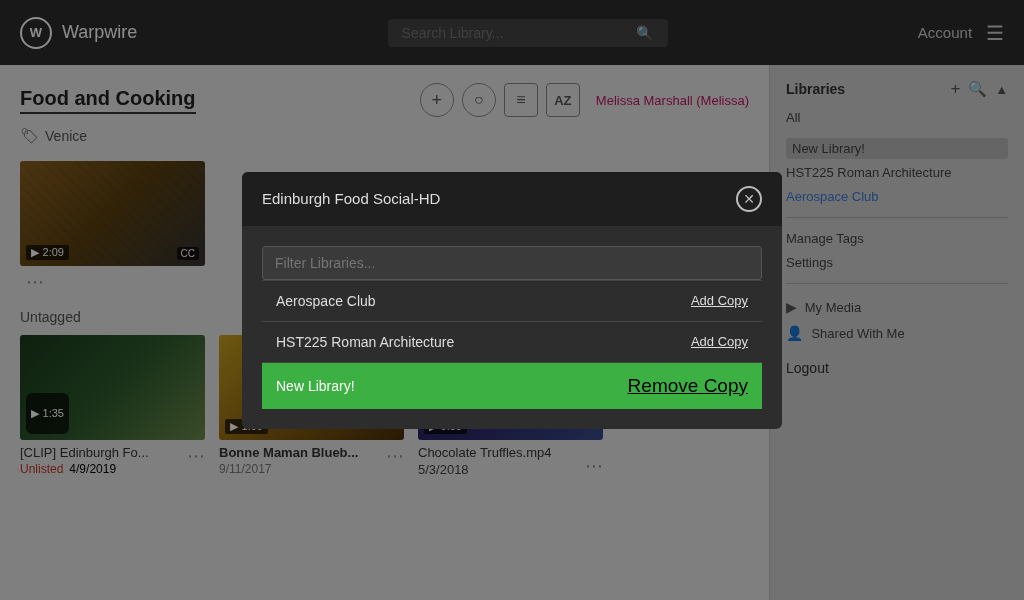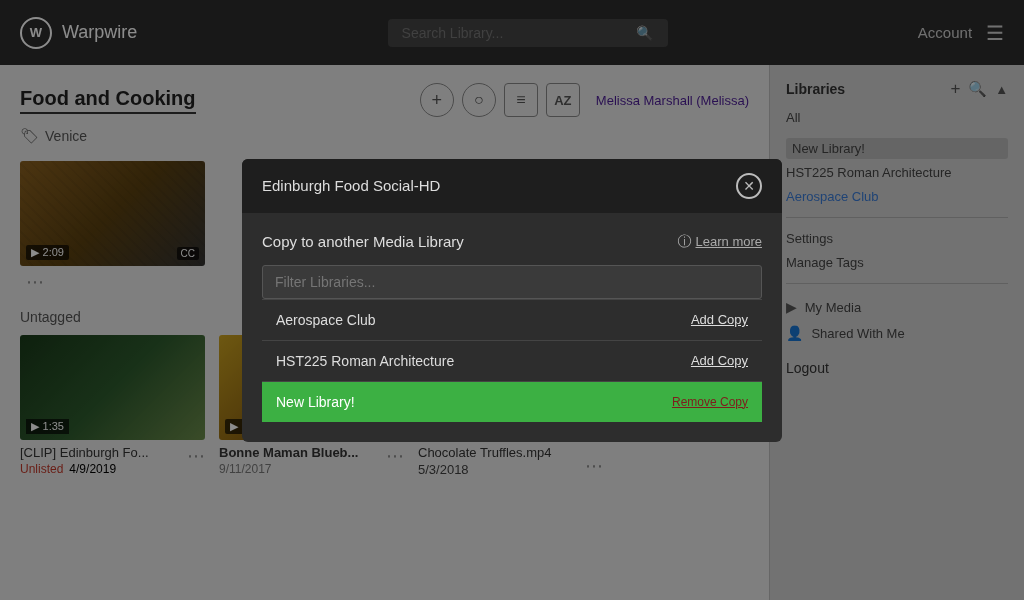--- a/index.html
+++ b/index.html
@@ -26,21 +26,21 @@
 <div style="display:flex;height:592px;">
 
   <div style="flex:1;padding:18px 20px;overflow-y:auto;background:#e8e8e8;">
     <div style="display:flex;align-items:center;justify-content:space-between;margin-bottom:10px;">
       <h1 style="font-size:20px;font-weight:600;color:#222;border-bottom:2.5px solid #333;display:inline-block;padding-bottom:2px;">Food and Cooking</h1>
       <div style="display:flex;align-items:center;gap:8px;">
         <button style="width:34px;height:34px;border:1.5px solid #888;border-radius:50%;background:transparent;cursor:pointer;font-size:18px;color:#555;display:flex;align-items:center;justify-content:center;">+</button>
         <button style="width:34px;height:34px;border:1.5px solid #888;border-radius:50%;background:transparent;cursor:pointer;font-size:16px;color:#555;display:flex;align-items:center;justify-content:center;">○</button>
         <button style="width:34px;height:34px;border:1.5px solid #888;border-radius:4px;background:transparent;cursor:pointer;font-size:16px;color:#555;display:flex;align-items:center;justify-content:center;">≡</button>
         <button style="width:34px;height:34px;border:1.5px solid #888;border-radius:4px;background:transparent;cursor:pointer;font-size:13px;color:#555;display:flex;align-items:center;justify-content:center;font-weight:600;">AZ</button>
-        <span style="font-size:13px;color:#4c1d95;margin-left:8px;">Melissa Marshall (Melissa)</span>
+        <span style="font-size:13px;color:#be185d;margin-left:8px;">Melissa Marshall (Melissa)</span>
       </div>
     </div>
 
     <div style="display:flex;align-items:center;gap:6px;margin-bottom:16px;">
       <span style="color:#555;font-size:15px;">🏷</span>
       <span style="color:#555;font-size:14px;cursor:pointer;">Venice</span>
     </div>
 
     <div style="display:flex;gap:14px;margin-bottom:16px;">
       <div style="width:185px;cursor:pointer;">
@@ -52,21 +52,21 @@
         <div style="display:flex;align-items:flex-start;justify-content:space-between;margin-top:5px;">
           <span style="color:#888;font-size:18px;cursor:pointer;margin-left:6px;">⋯</span>
         </div>
       </div>
     </div>
 
     <div style="font-size:14px;color:#555;margin-bottom:10px;">Untagged</div>
     <div style="display:flex;gap:14px;">
       <div style="width:185px;cursor:pointer;">
         <div style="width:185px;height:105px;border-radius:3px;position:relative;overflow:hidden;background:linear-gradient(135deg,#1a3a1a,#2d5a2d,#6a8a4a);">
-          <span style="position:absolute;bottom:6px;left:6px;background:rgba(0,0,0,0.65);color:#fff;font-size:11px;padding:1px 5px;border-radius:0;">▶ 1:35</span>
+          <span style="position:absolute;bottom:6px;left:6px;background:rgba(0,0,0,0.65);color:#fff;font-size:11px;padding:14px 5px;border-radius:6px;">▶ 1:35</span>
         </div>
         <div style="display:flex;align-items:flex-start;justify-content:space-between;margin-top:5px;">
           <div>
             <div style="font-size:13px;color:#333;font-weight:500;">[CLIP] Edinburgh Fo...</div>
             <div style="display:flex;gap:6px;align-items:center;margin-top:2px;">
               <span style="font-size:12px;color:#c0392b;cursor:pointer;">Unlisted</span>
               <span style="font-size:12px;color:#000000;">4/9/2019</span>
             </div>
           </div>
           <span style="color:#888;font-size:18px;cursor:pointer;">⋯</span>
@@ -108,22 +108,22 @@
         <span style="color:#555;font-size:13px;cursor:pointer;">▲</span>
       </div>
     </div>
     <ul style="list-style:none;margin-bottom:10px;">
       <li style="font-size:13px;color:#444;padding:3px 0;cursor:pointer;">All</li>
     </ul>
     <div style="font-size:13px;color:#444;padding:3px 6px;background:#b8b8b8;border-radius:3px;cursor:pointer;margin-bottom:3px;">New Library!</div>
     <div style="font-size:13px;color:#444;padding:3px 0;cursor:pointer;margin-bottom:3px;">HST225 Roman Architecture</div>
     <div style="font-size:13px;color:#3a7bd5;padding:3px 0;cursor:pointer;margin-bottom:3px;">Aerospace Club</div>
     <hr style="border:none;border-top:1px solid #b0b0b0;margin:10px 0;">
+    <div style="font-size:13px;color:#444;padding:3px 0;cursor:pointer;margin-bottom:3px;">Manage Tags</div>
     <div style="font-size:13px;color:#444;padding:3px 0;cursor:pointer;margin-bottom:3px;">Settings</div>
-    <div style="font-size:13px;color:#444;padding:3px 0;cursor:pointer;margin-bottom:3px;">Manage Tags</div>
     <hr style="border:none;border-top:1px solid #b0b0b0;margin:10px 0;">
     <div style="display:flex;align-items:center;gap:8px;font-size:13px;color:#444;padding:5px 0;cursor:pointer;">
       <span style="font-size:14px;color:#555;">▶</span>
       <span>My Media</span>
     </div>
     <div style="display:flex;align-items:center;gap:8px;font-size:13px;color:#444;padding:5px 0;cursor:pointer;">
       <span style="font-size:14px;color:#555;">👤</span>
       <span>Shared With Me</span>
     </div>
     <div style="font-size:14px;color:#333;font-weight:500;margin-top:14px;cursor:pointer;">Logout</div>
@@ -132,40 +132,33 @@
 
 <div style="position:absolute;top:0;left:0;width:1024px;height:600px;background:rgba(0,0,0,0.45);z-index:100;display:flex;align-items:center;justify-content:center;">
   <div style="background:#2d2d2d;border-radius:6px;width:540px;overflow:hidden;">
 
     <div style="background:#1e1e1e;padding:14px 20px;display:flex;align-items:center;justify-content:space-between;">
       <span style="color:#ddd;font-size:15px;font-weight:500;">Edinburgh Food Social-HD</span>
       <button style="width:26px;height:26px;border-radius:50%;border:2px solid #bbb;background:transparent;color:#bbb;cursor:pointer;font-size:14px;display:flex;align-items:center;justify-content:center;">✕</button>
     </div>
 
     <div style="padding:20px;">
-      <div style="display:flex;align-items:center;justify-content:space-between;margin-bottom:14px;">
-        <span style="color:#ddd;font-size:15px;">Copy to another Media Library</span>
-        <div style="display:flex;align-items:center;gap:4px;cursor:pointer;">
-          <span style="color:#aaa;font-size:14px;">ⓘ</span>
-          <span style="color:#aaa;font-size:13px;text-decoration:underline;">Learn more</span>
-        </div>
-      </div>
 
       <input type="text" style="width: 100%; background: rgb(58, 58, 58); border: 1px solid rgb(85, 85, 85); border-radius: 3px; padding: 8px 12px; color: rgb(221, 221, 221); font-size: 14px; outline: none;" placeholder="Filter Libraries...">
 
       
       <div style="margin-top:0;">
         <div style="display:flex;align-items:center;justify-content:space-between;padding:12px 14px;border-top:1px solid #444;background:#2d2d2d;">
           <span style="color:#ddd;font-size:14px;">Aerospace Club</span>
           <button style="color:#ddd;font-size:13px;cursor:pointer;text-decoration:underline;background:none;border:none;">Add Copy</button>
         </div>
         <div style="display:flex;align-items:center;justify-content:space-between;padding:12px 14px;border-top:1px solid #444;background:#2d2d2d;">
           <span style="color:#ddd;font-size:14px;">HST225 Roman Architecture</span>
           <button style="color:#ddd;font-size:13px;cursor:pointer;text-decoration:underline;background:none;border:none;">Add Copy</button>
         </div>
         <div style="display:flex;align-items:center;justify-content:space-between;padding:12px 14px;border-top:1px solid #444;background:#3cb043;">
           <span style="color:#fff;font-size:14px;">New Library!</span>
-          <button style="color:#7f1d1d;font-size:12px;cursor:pointer;text-decoration:underline;background:none;border:none;">Remove Copy</button>
+          <button style="color:#000000;font-size:19px;cursor:pointer;text-decoration:underline;background:none;border:none;">Remove Copy</button>
         </div>
       </div>
     </div>
   </div>
 </div>
 
 </body></html>

